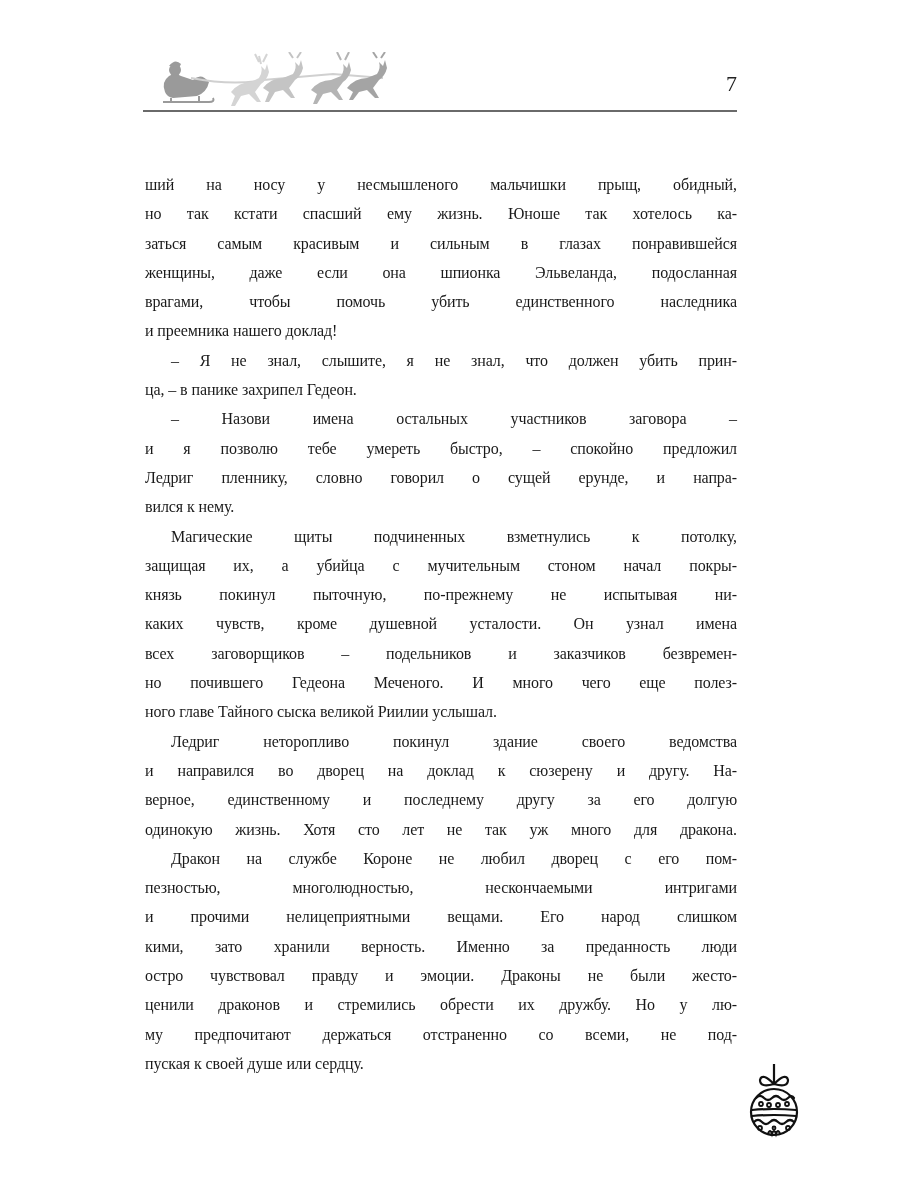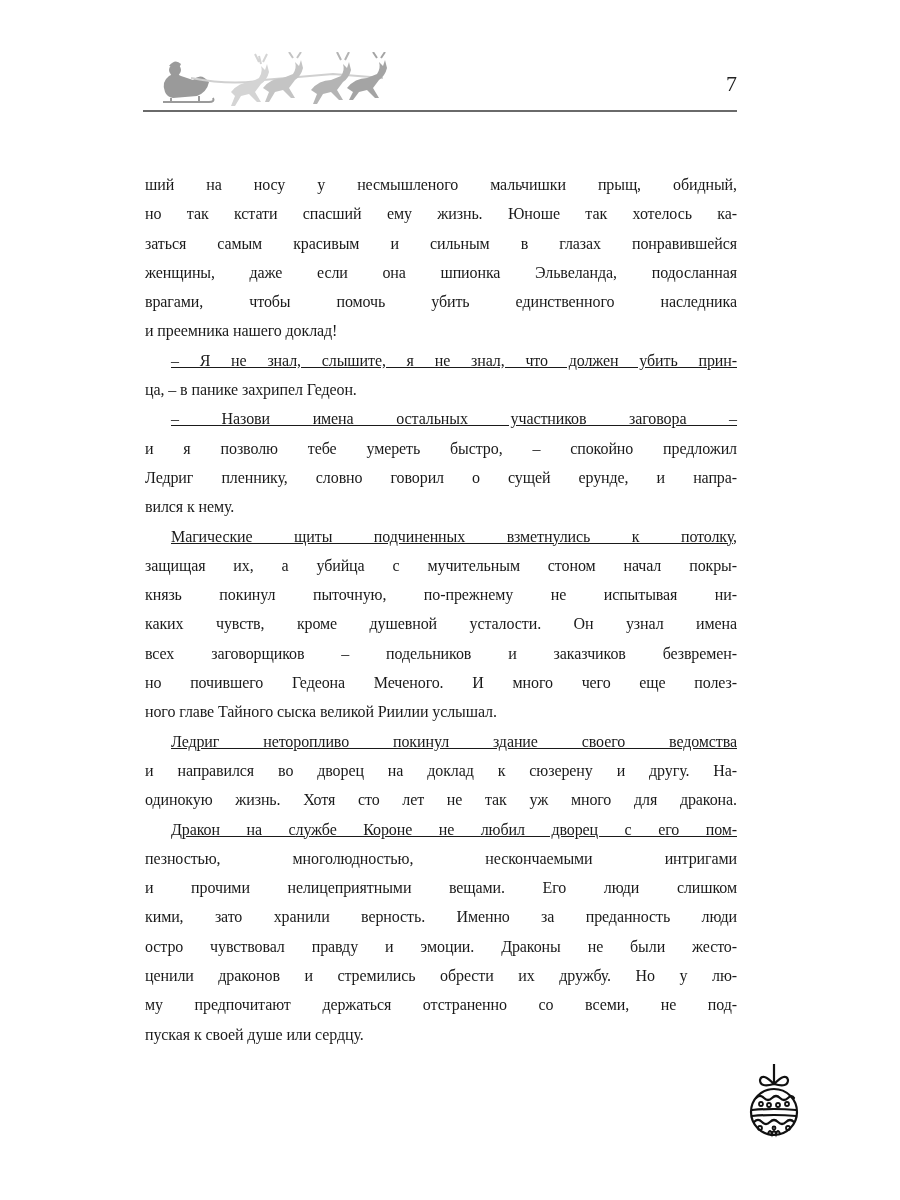--- a/index.html
+++ b/index.html
@@ -61,21 +61,20 @@
       white-space: nowrap;
       text-align-last: justify;
       text-align: justify;
       height: 29.3px;
     }
     .line.last {
       text-align-last: left;
     }
     .line.indent {
       padding-left: 26px;
-      text-decoration: underline;
     }
     .ornament {
       position: absolute;
       left: 748px;
       top: 1064px;
       width: 52px;
       height: 80px;
     }
   </style>
 </head>
@@ -138,25 +137,26 @@
   <span class="line indent">Магические щиты подчиненных взметнулись к потолку,</span>
   <span class="line">защищая их, а убийца с мучительным стоном начал покры-</span>
   <span class="line">князь покинул пыточную, по-прежнему не испытывая ни-</span>
   <span class="line">каких чувств, кроме душевной усталости. Он узнал имена</span>
   <span class="line">всех заговорщиков – подельников и заказчиков безвремен-</span>
   <span class="line">но почившего Гедеона Меченого. И много чего еще полез-</span>
   <span class="line last">ного главе Тайного сыска великой Риилии услышал.</span>
 
   <span class="line indent">Ледриг неторопливо покинул здание своего ведомства</span>
   <span class="line">и направился во дворец на доклад к сюзерену и другу. На-</span>
+  <span class="line">верное, единственному и последнему другу за его долгую</span>
   <span class="line">одинокую жизнь. Хотя сто лет не так уж много для дракона.</span>
 
   <span class="line indent">Дракон на службе Короне не любил дворец с его пом-</span>
   <span class="line">пезностью, многолюдностью, нескончаемыми интригами</span>
-  <span class="line">и прочими нелицеприятными вещами. Его люди слишком</span>
+  <span class="line">и прочими нелицеприятными вещами. Его народ слишком</span>
   <span class="line">кими, зато хранили верность. Именно за преданность люди</span>
   <span class="line">остро чувствовал правду и эмоции. Драконы не были жесто-</span>
   <span class="line">ценили драконов и стремились обрести их дружбу. Но у лю-</span>
   <span class="line">му предпочитают держаться отстраненно со всеми, не под-</span>
   <span class="line last">пуская к своей душе или сердцу.</span>
 </div>
 
 <svg class="ornament" viewBox="0 0 52 80" xmlns="http://www.w3.org/2000/svg">
   <g fill="none" stroke="#111" stroke-width="2.2" stroke-linecap="round">
 

